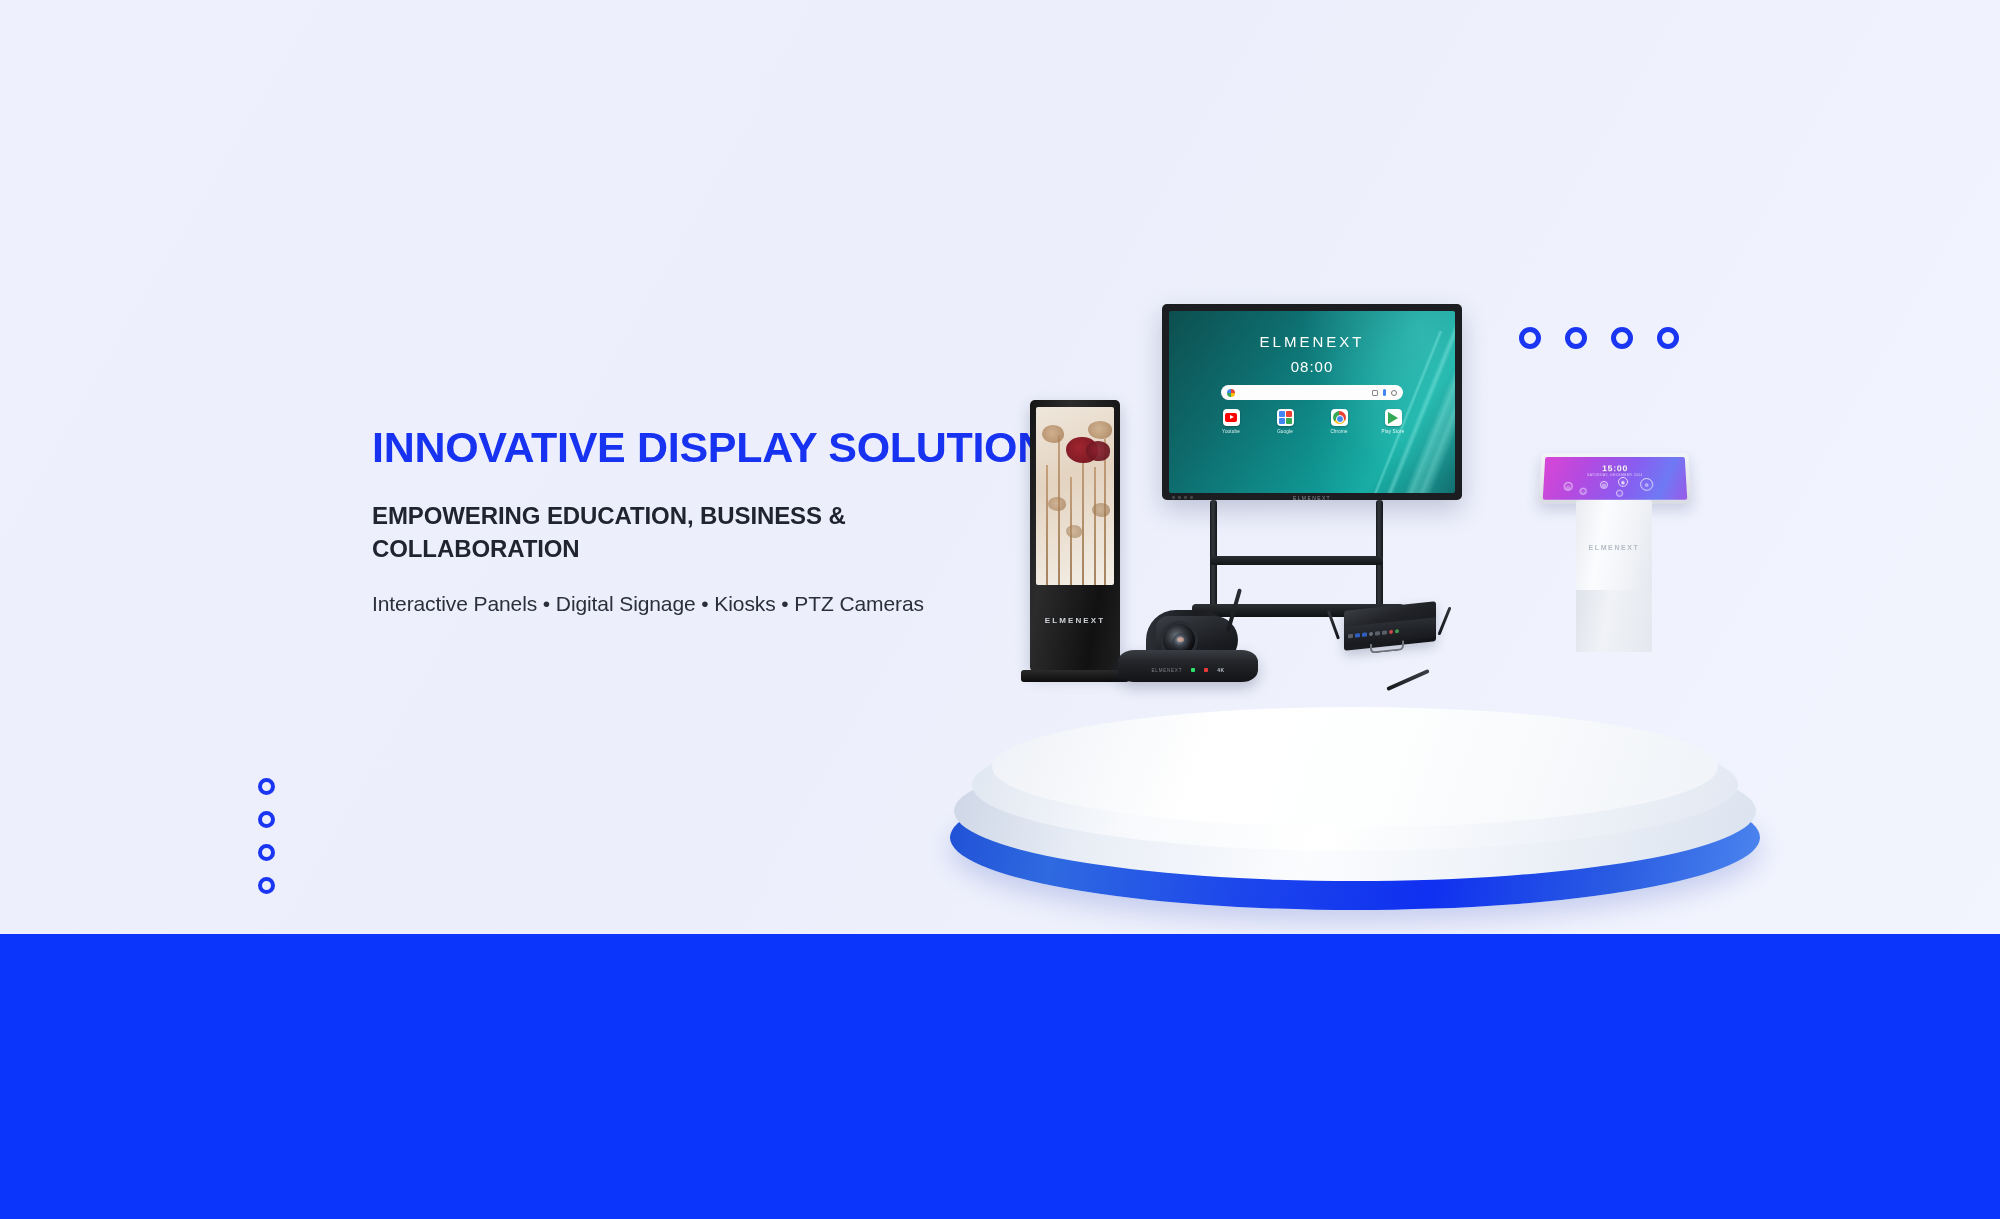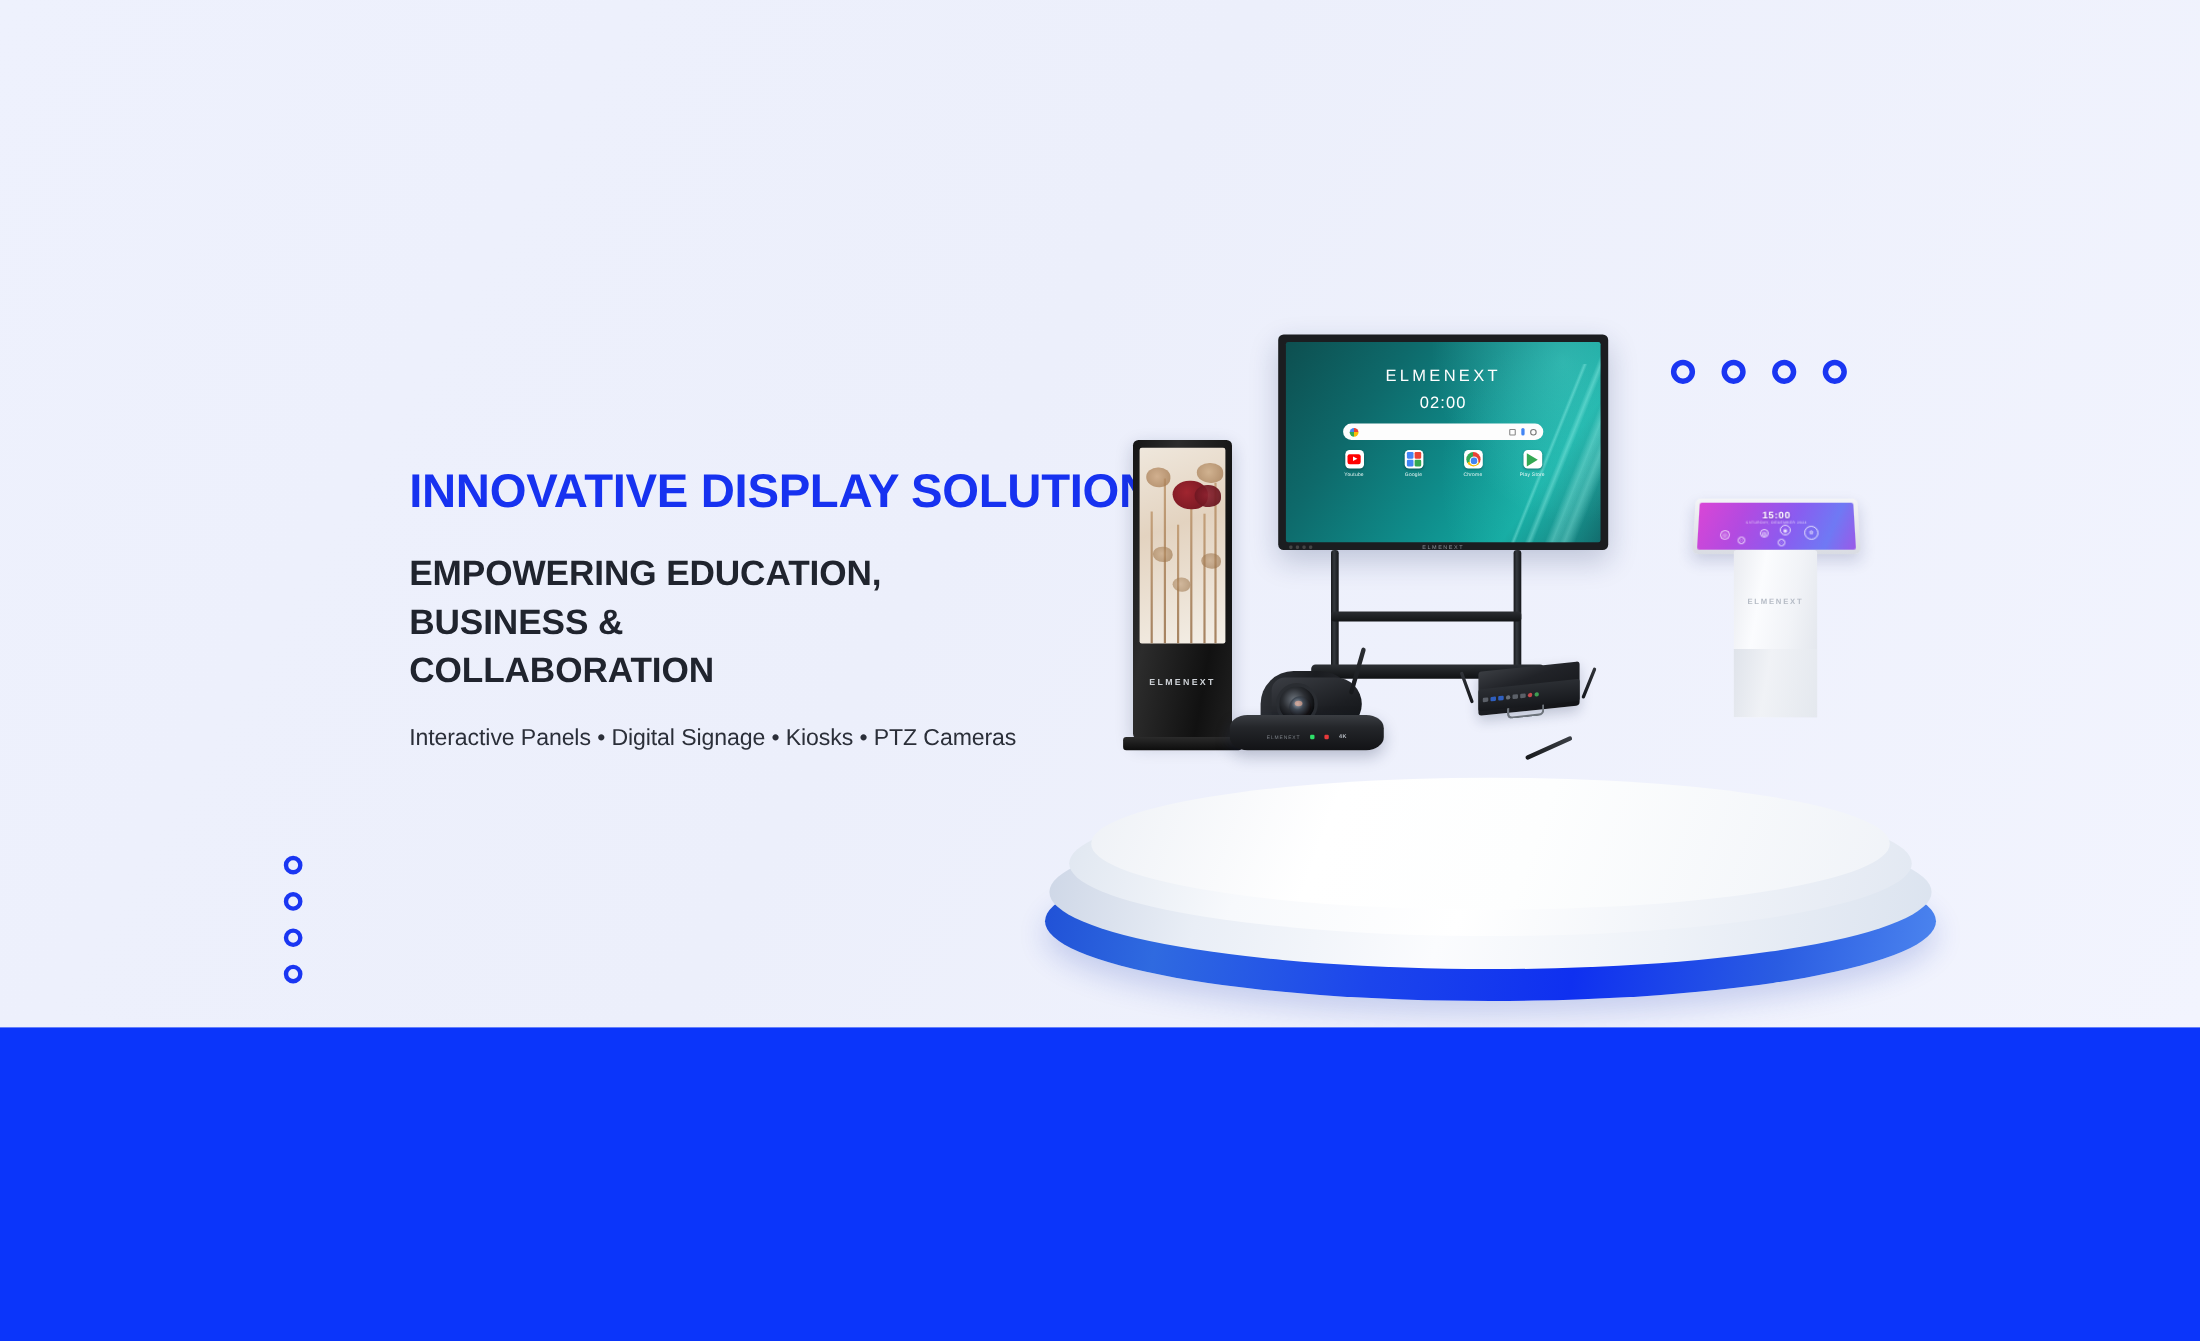--- a/index.html
+++ b/index.html
@@ -30,21 +30,21 @@
   
   .copy { position:absolute; left:372px; top:425px; width:700px; }
   .headline {
     color:#1732f0;
     font-size:43px; font-weight:700; letter-spacing:-0.3px;
     line-height:1.05; white-space:nowrap;
   }
   .subhead {
     margin-top:29px;
     color:#20242e;
-    font-size:32px; font-weight:700; line-height:1.38;
+    font-size:24px; font-weight:700; line-height:1.38;
     max-width:480px; letter-spacing:-0.1px;
   }
   .taglist {
     margin-top:27px;
     color:#2b2f39;
     font-size:21px; font-weight:400; letter-spacing:-0.1px;
   }
   .cta {
     display:inline-block; margin-top:41px;
     background:#1732f0; color:#ffffff;
@@ -353,21 +353,21 @@
     <div class="ifp">
       <div class="ifp-bezel">
         <div class="ifp-screen">
           <div class="ifp-wave"></div>
           <span class="ifp-streak" style="right:6px;top:-10px;width:14px;height:230px;"></span>
           <span class="ifp-streak" style="right:30px;top:-10px;width:8px;height:230px;"></span>
           <span class="ifp-streak" style="right:52px;top:20px;width:5px;height:200px;"></span>
           <span class="ifp-streak" style="right:-4px;top:10px;width:20px;height:210px;"></span>
 
           <div class="ifp-logo">ELMENEXT</div>
-          <div class="ifp-clock">02:00</div>
+          <div class="ifp-clock">08:00</div>
 
           <div class="ifp-searchbar">
             <span class="g-dot"></span>
             <span class="sb-icons">
               <span class="sb-ic"></span>
               <span class="sb-ic mic"></span>
               <span class="sb-ic search"></span>
             </span>
           </div>
 

